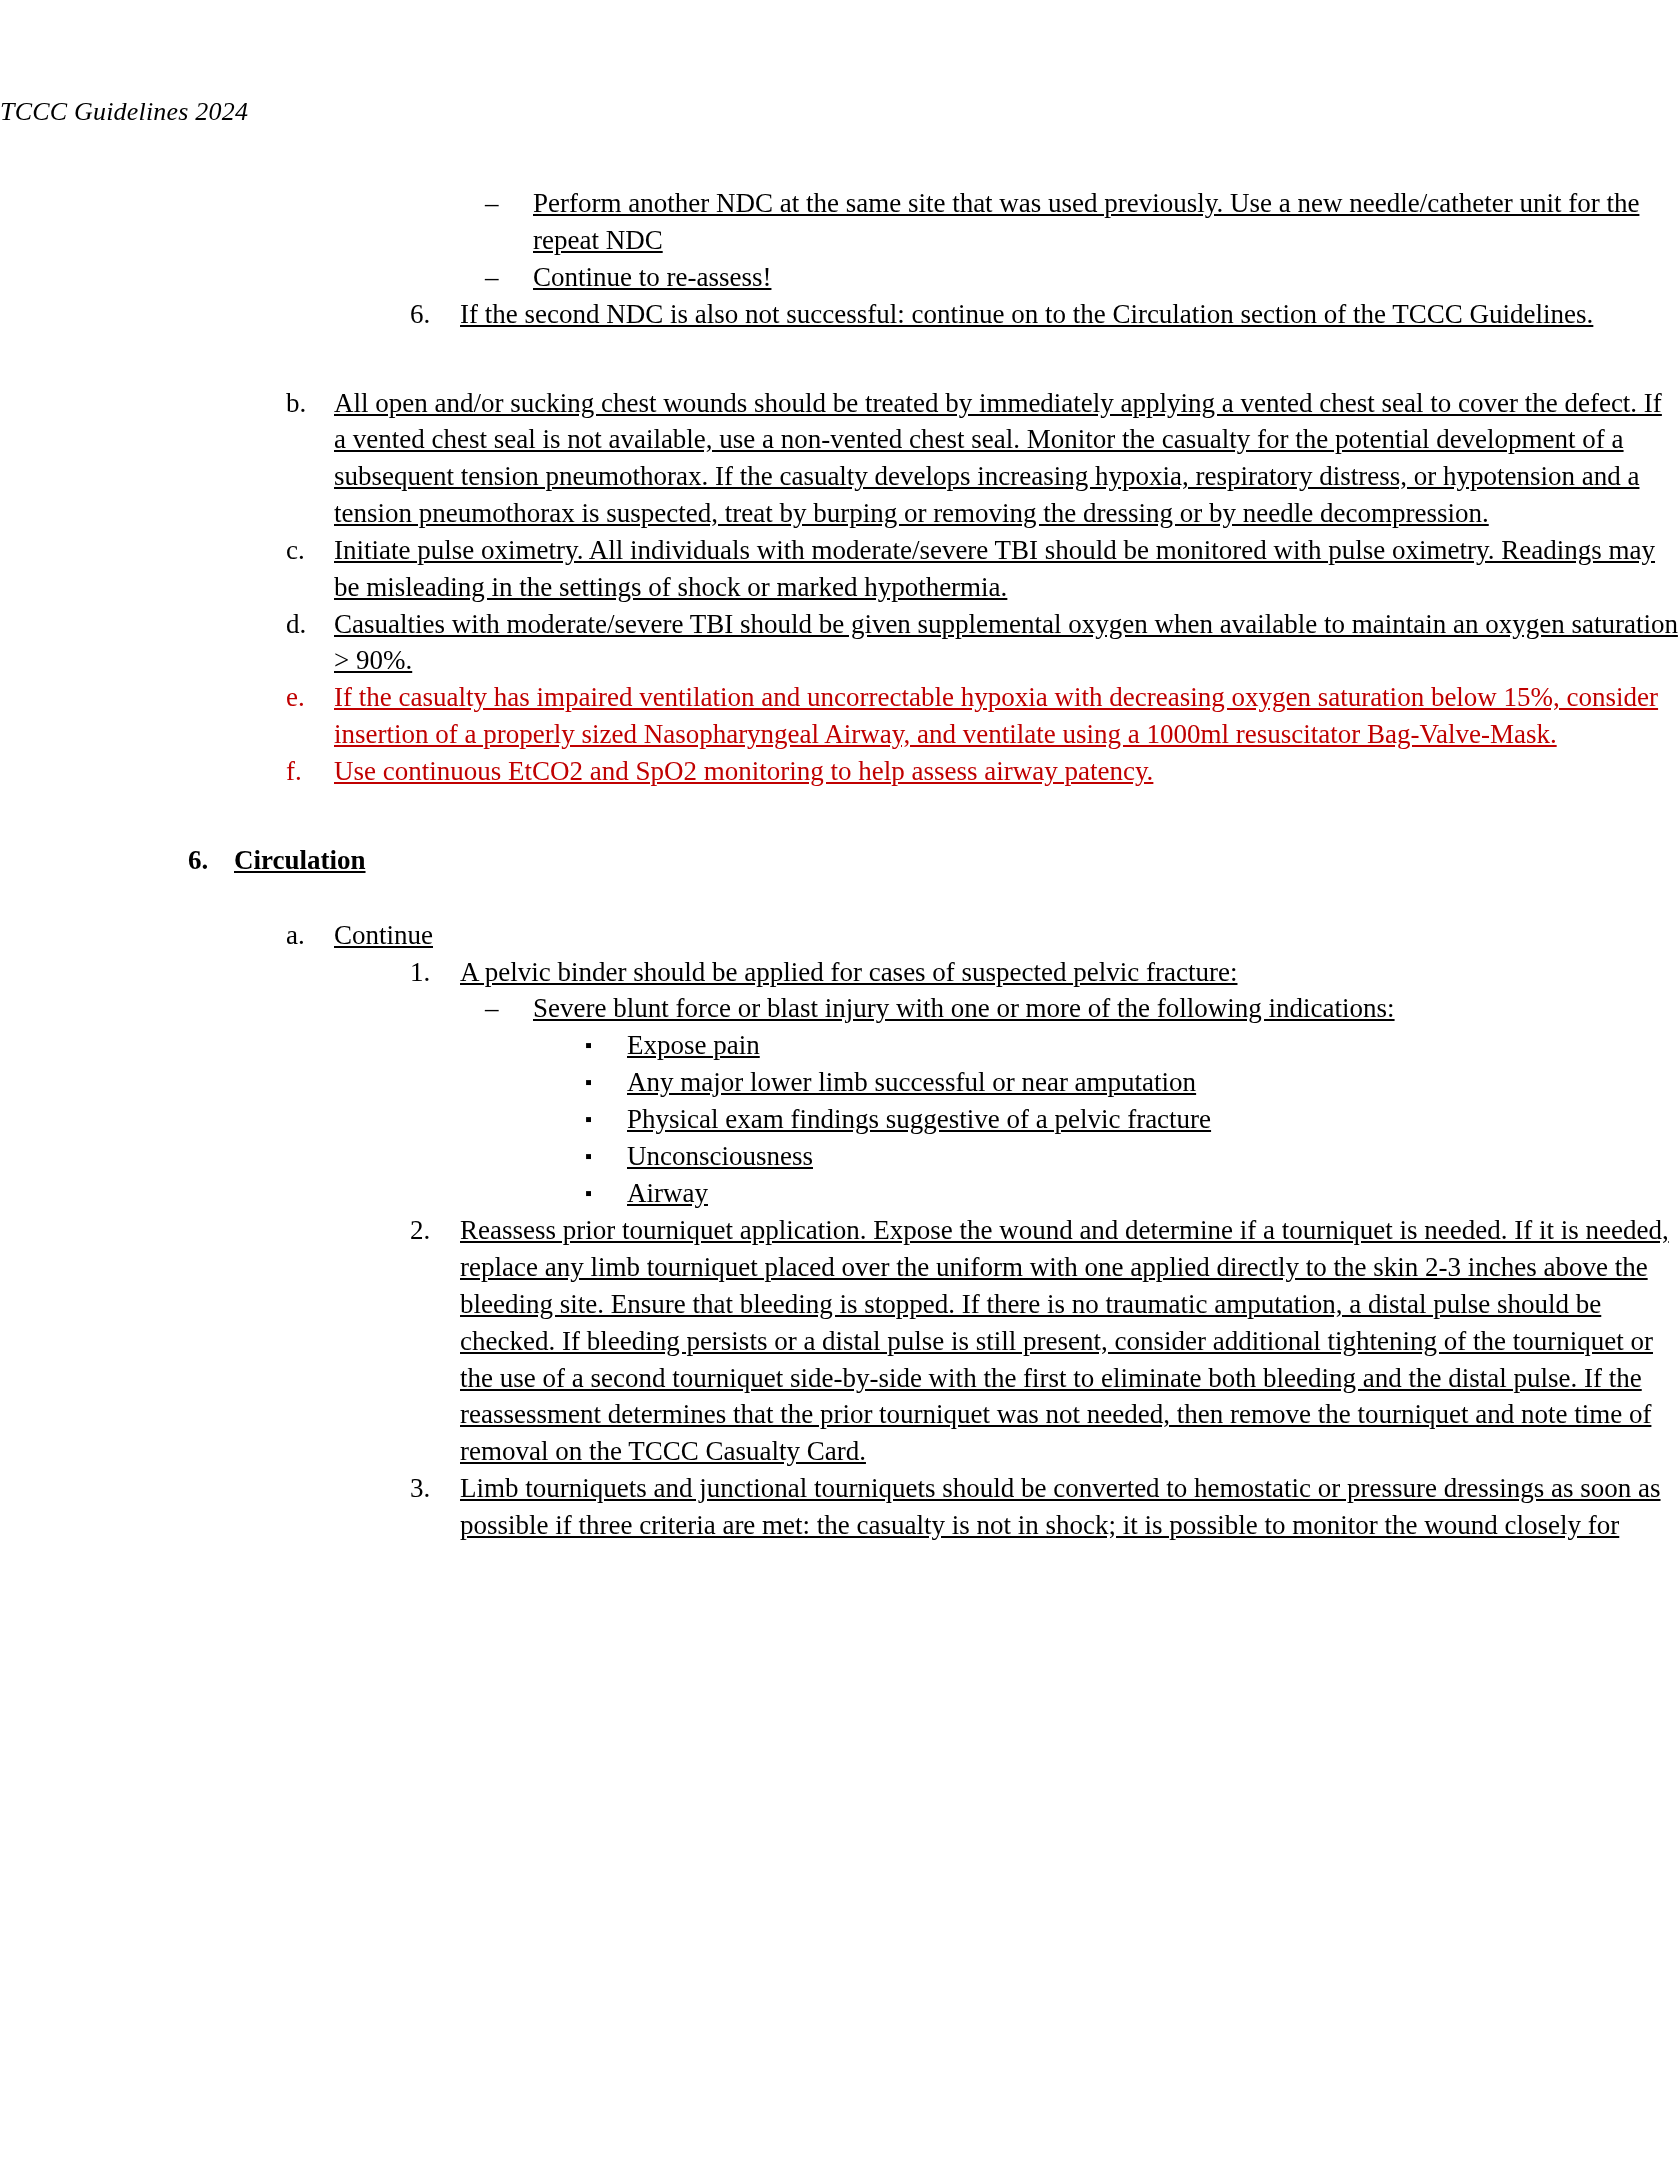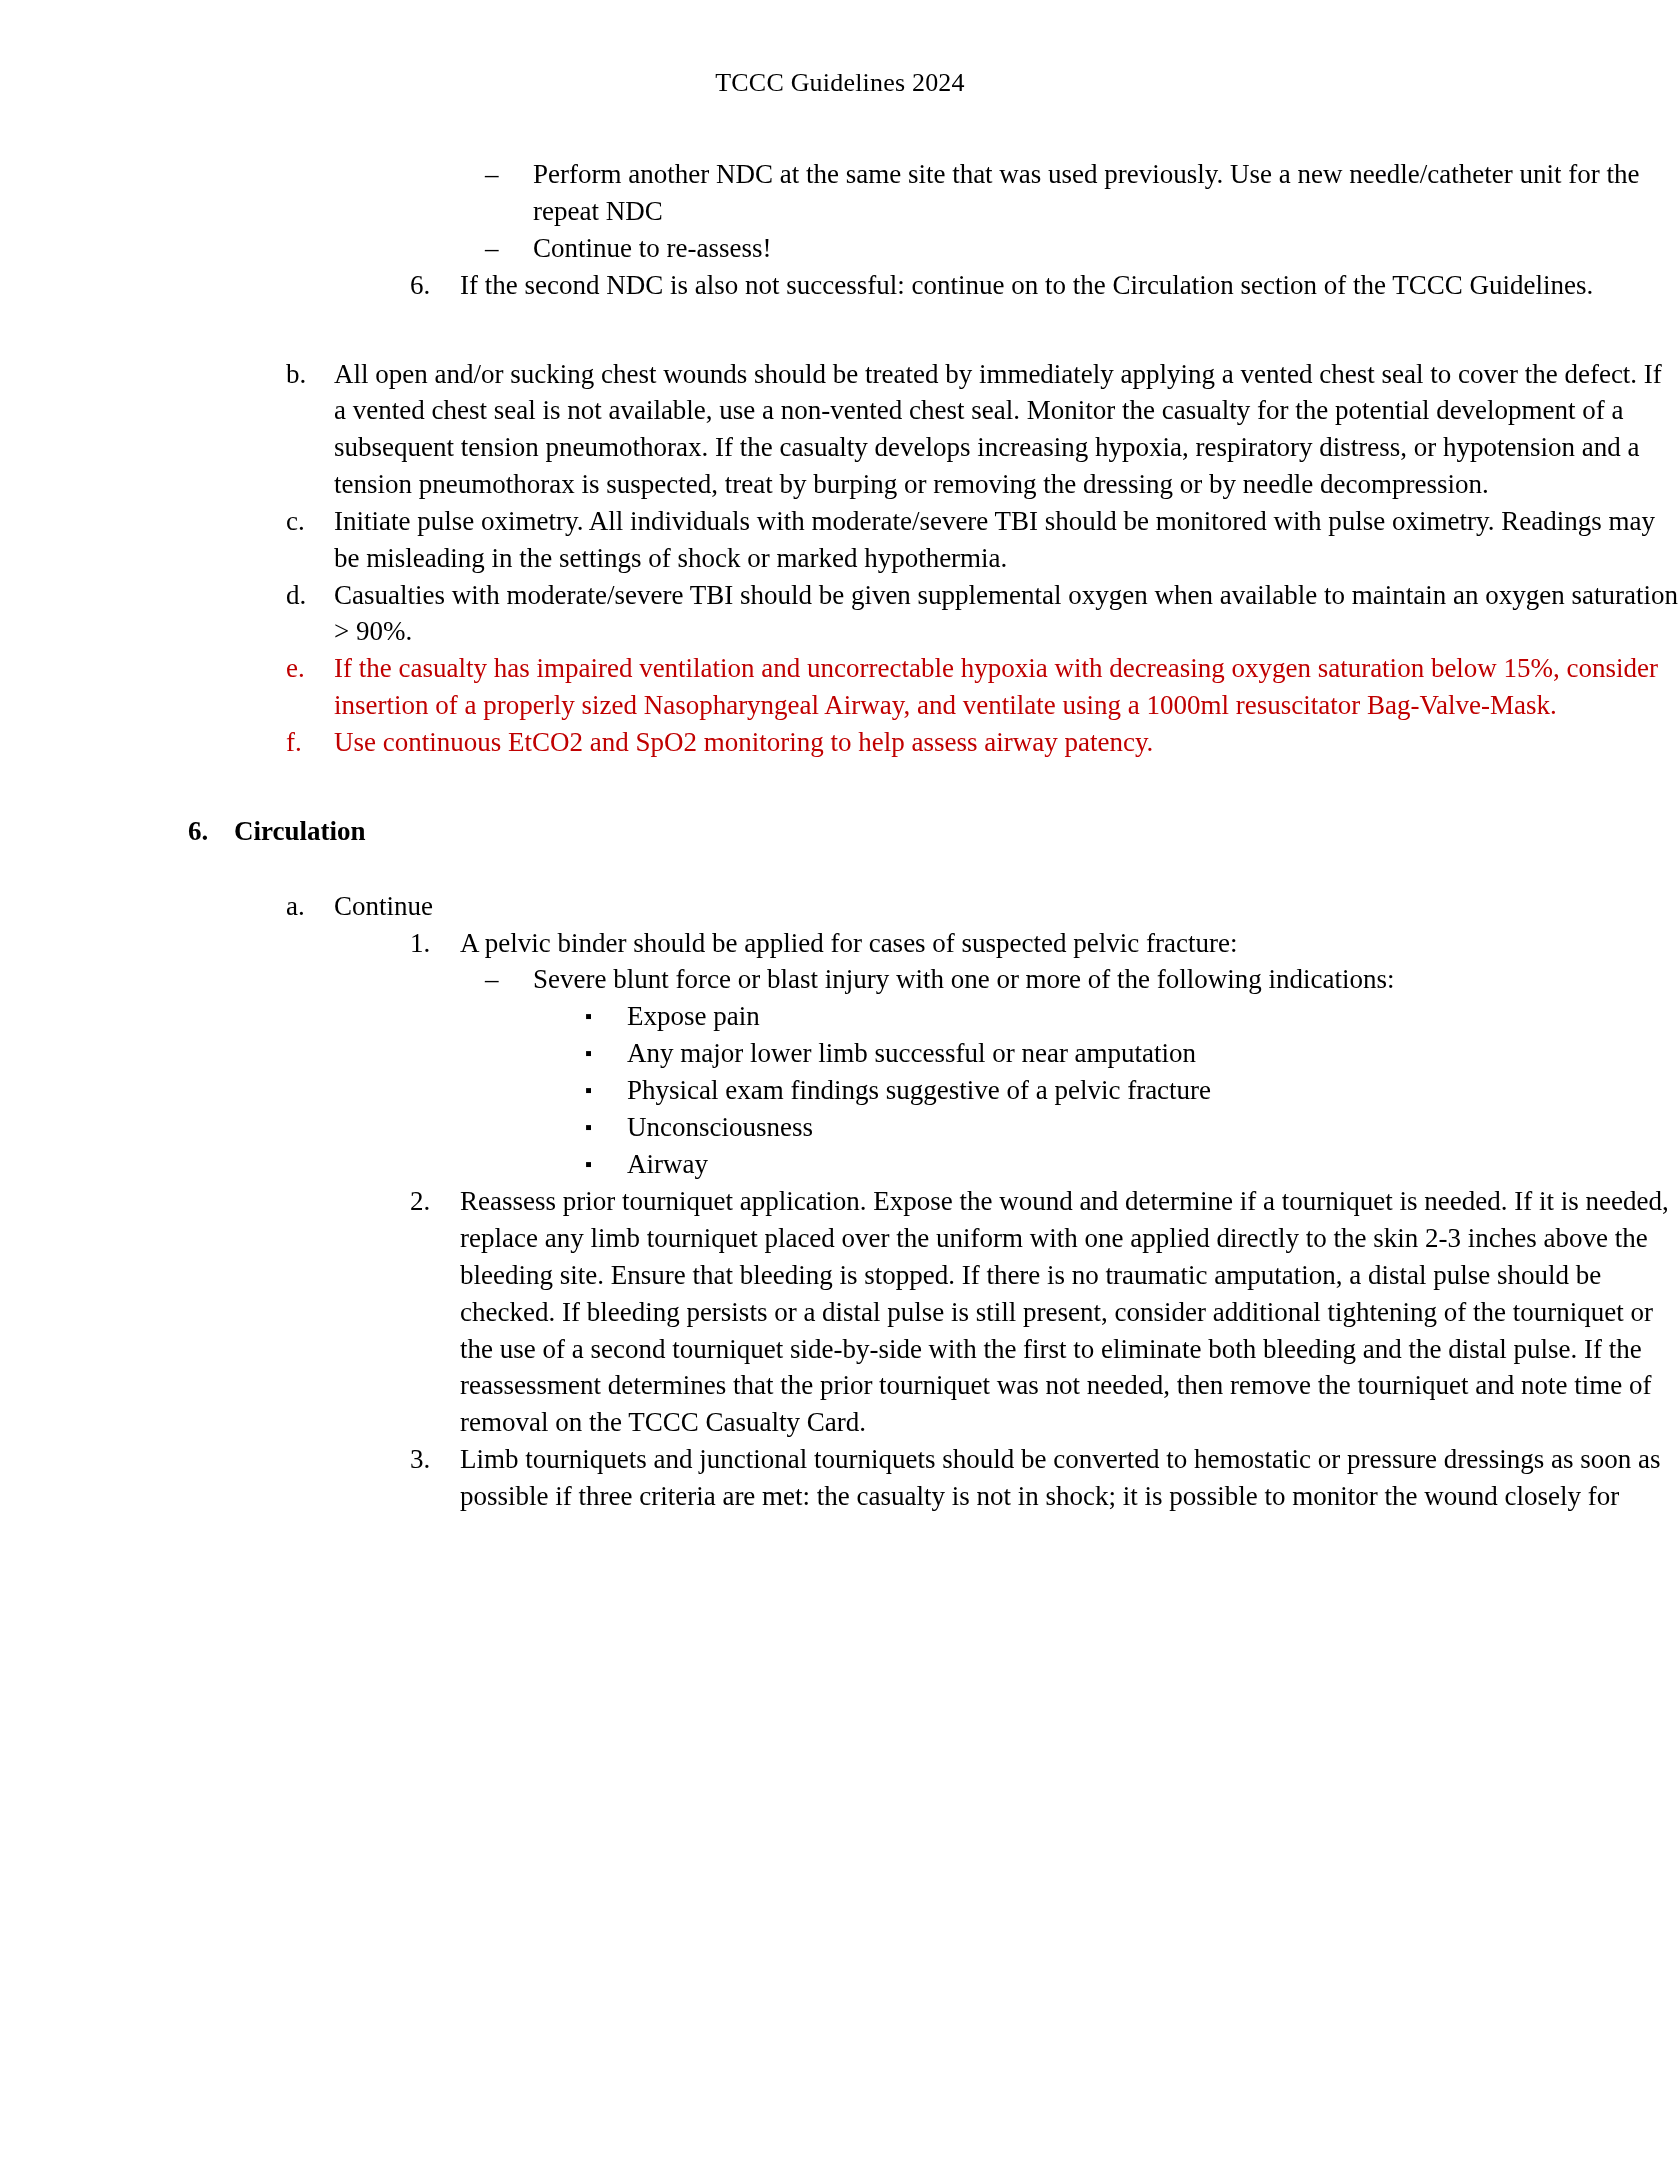--- a/index.html
+++ b/index.html
@@ -15,44 +15,45 @@
   .page {
     position: relative;
     width: 1680px;
     height: 2174px;
     background: #ffffff;
     margin: 0 auto;
     box-sizing: border-box;
     overflow: hidden;
   }
   .page-header {
-    text-align: center;
     font-size: 26px;
     line-height: 1.2;
-    padding-top: 67px;
+    padding-top: 96px;
     letter-spacing: 0.2px;
+    font-style: italic;
   }
   .body-area {
     padding-top: 58px;
     font-size: 27px;
     line-height: 1.365;
   }
 
   
   .row {
     display: flex;
     align-items: flex-start;
   }
   .marker {
     flex: 0 0 auto;
     text-align: left;
     white-space: pre;
   }
   .txt {
     flex: 1 1 auto;
+    text-decoration: underline;
   }
 
   
   
   .lvl-letter  { margin-left: 286px; }
   .lvl-letter  > .marker { width: 48px; }
 
   
   .lvl-num     { margin-left: 410px; }
   .lvl-num     > .marker { width: 50px; }

